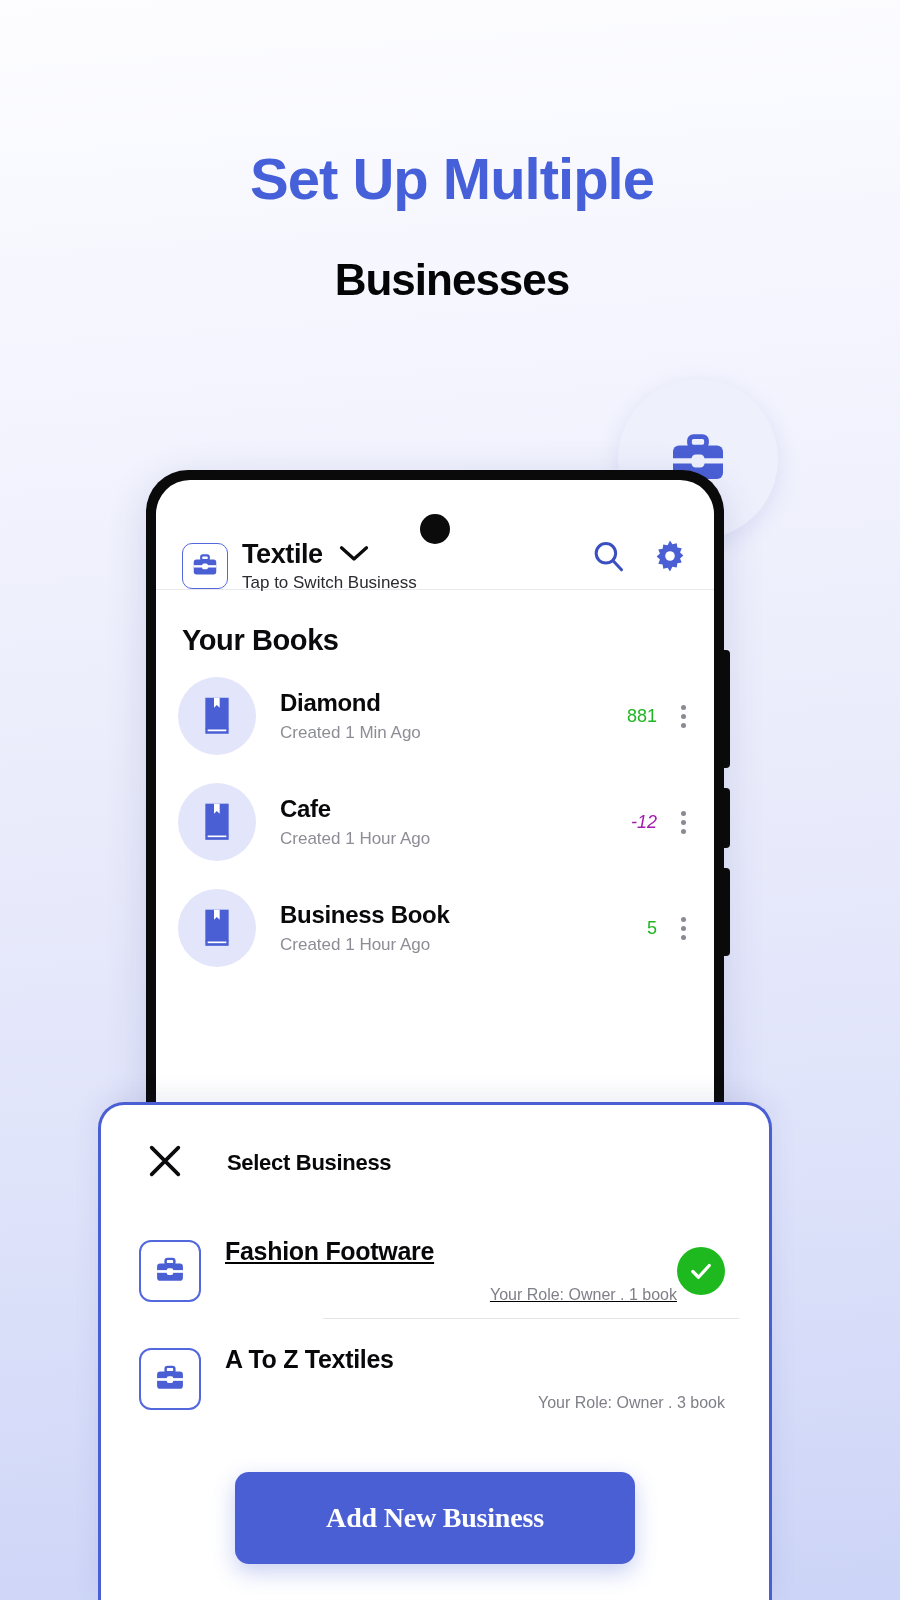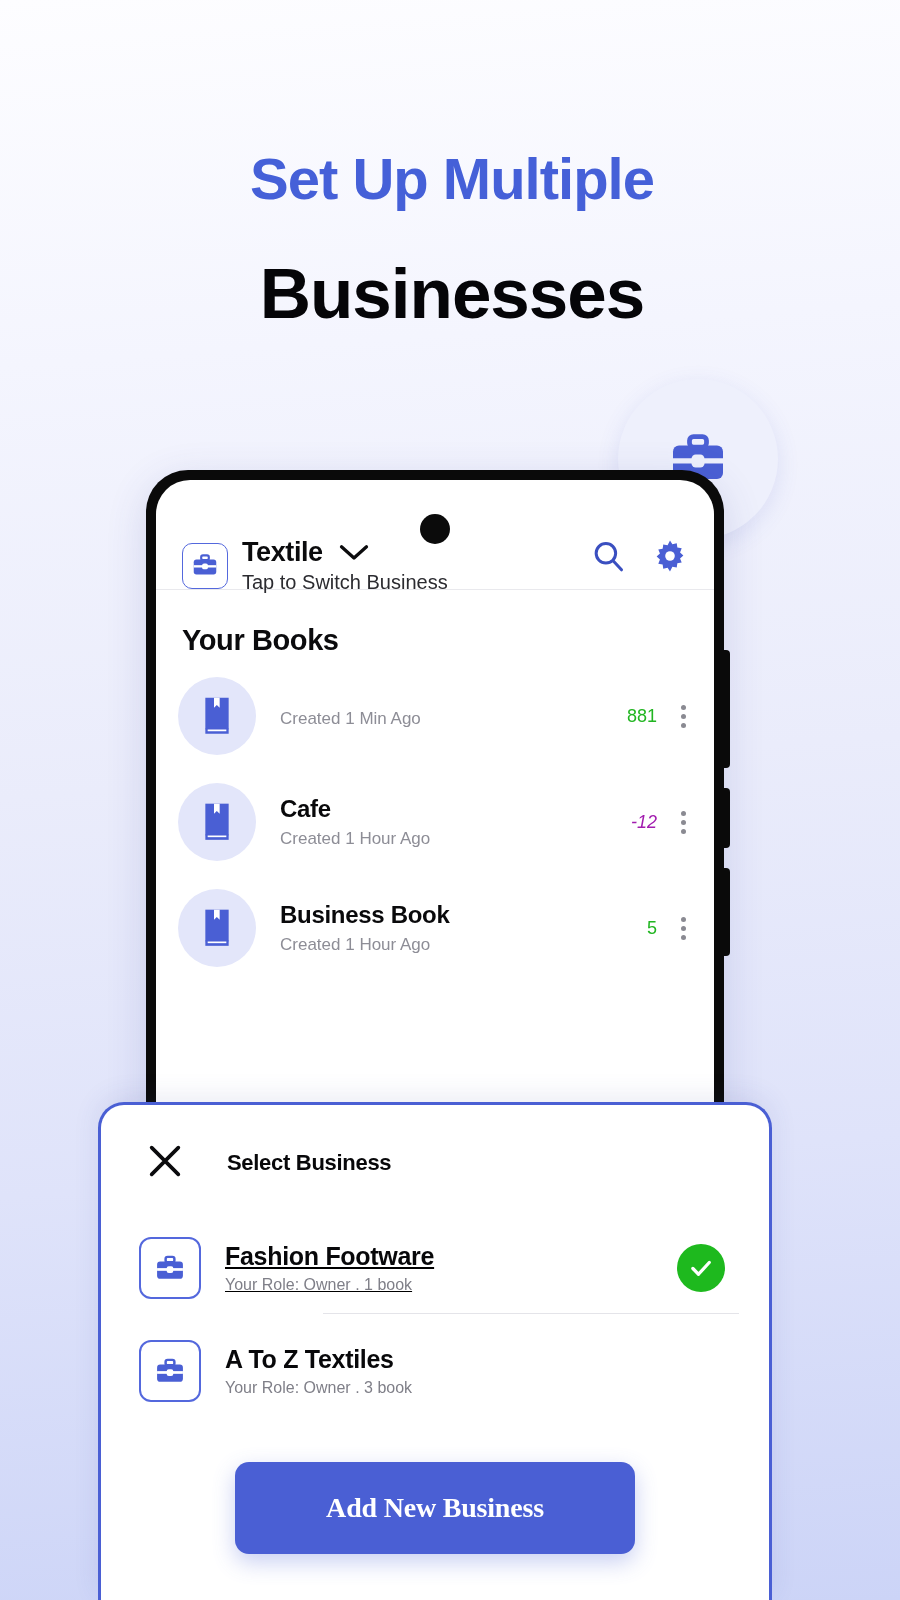--- a/index.html
+++ b/index.html
@@ -11,21 +11,21 @@
     overflow:hidden;
   }
 
   
   .headline { position:absolute; top:118px; left:4px; right:0; text-align:center;margin-top:32px; }
   .headline .l1 {
     display:block; font-size:58px; font-weight:bold; letter-spacing:-1px;
     color:#4560d8; line-height:1.0;
   }
   .headline .l2 {
-    display:block; font-size:71px; font-weight:bold; letter-spacing:-1px;
+    display:block; font-size:44px; font-weight:bold; letter-spacing:-1px;
     color:#050508; line-height:1.0; margin-top:50px;
   }
 
   
   .float-badge {
     position:absolute; left:618px; top:379px; width:160px; height:160px;
     border-radius:50%; background:#eef0fc;
     box-shadow:0 6px 22px rgba(80,95,190,.13);
     display:flex; align-items:center; justify-content:center;
   }
@@ -59,21 +59,21 @@
   }
   .logo-box {
     width:46px; height:46px; border:1.6px solid #5468dd; border-radius:10px;
     display:flex; align-items:center; justify-content:center; flex:0 0 auto;
     background:#fff;
   }
   .hdr-txt { margin-left:14px; flex:1 1 auto; }
   .hdr-row1 { display:flex; align-items:center; }
   .biz-name { font-size:27px; font-weight:bold; color:#0b0b0d; letter-spacing:-.4px; }
   .chev { margin-left:16px; display:flex; align-items:center; }
-  .hdr-sub { font-size:20px; color:#2b2b30; margin-top:3px; }
+  .hdr-sub { font-size:17px; color:#2b2b30; margin-top:3px; }
   .hdr-icons { display:flex; align-items:center; gap:26px; padding-bottom:16px; }
 
   
   .sec-title { font-size:29px; font-weight:bold; color:#0b0b0d; padding:34px 26px 6px 26px; letter-spacing:-.4px; }
 
   .book-row { display:flex; align-items:center; padding:14px 22px; }
   .book-ava {
     width:78px; height:78px; border-radius:50%; background:#e3e6fa;
     display:flex; align-items:center; justify-content:center; flex:0 0 auto;
   }
@@ -97,21 +97,21 @@
   .sheet-head { display:flex; align-items:center; padding:36px 0 0 44px; }
   .sheet-title { font-size:22px; font-weight:bold; color:#08080a; margin-left:42px; letter-spacing:-.3px; }
 
   .biz-row { display:flex; align-items:center; padding:18px 44px 14px 38px; }
   .biz-icon {
     width:62px; height:62px; border:2px solid #5468dd; border-radius:12px;
     display:flex; align-items:center; justify-content:center; flex:0 0 auto; background:#fff;
   }
   .biz-mid { margin-left:24px; flex:1 1 auto; }
   .biz-title { font-size:25px; font-weight:bold; color:#08080a; letter-spacing:-.3px; }
-  .biz-sub { font-size:16px; color:#7f7f88; margin-top:5px; }
+  .biz-sub { font-size:16px; color:#7f7f88; margin-top:20px;text-align:right; }
   .check {
     width:48px; height:48px; border-radius:50%; background:#1eb91e;
     display:flex; align-items:center; justify-content:center; flex:0 0 auto;
   }
   .sheet-div { height:1px; background:#e4e4e9; margin:0 30px 0 222px; }
 
   .add-btn {
     display:block; width:400px; margin:46px auto 0 auto; height:92px;
     background:#4a5fd4; color:#fff; border:none; border-radius:14px;
     font-family:Liberation Serif, serif;
@@ -185,20 +185,21 @@
     <div class="book-row">
       <div class="book-ava">
         <svg width="36" height="40" viewBox="0 0 20 24">
           <path d="M3 1h14v19H3z" fill="#4a5fd4"></path>
           <path d="M8.2 1h3.4v6l-1.7-1.6L8.2 7z" fill="#ffffff"></path>
           <path d="M3 19.5h14v3.2H3z" fill="#4a5fd4"></path>
           <path d="M4.4 20.6h11.2" stroke="#ffffff" stroke-width="1"></path>
         </svg>
       </div>
       <div class="book-mid">
+        <div class="book-name">Diamond</div>
         <div class="book-sub">Created 1 Min Ago</div>
       </div>
       <div class="book-amt amt-pos">881</div>
       <div class="kebab">
           <i></i>
           <i></i>
           <i></i>
         </div>
     </div>
 

